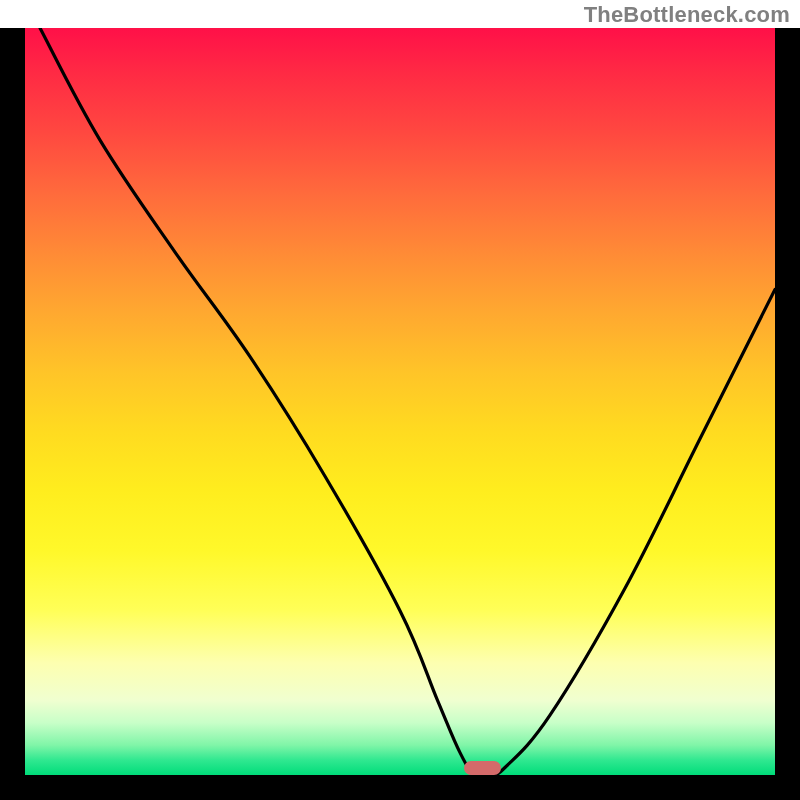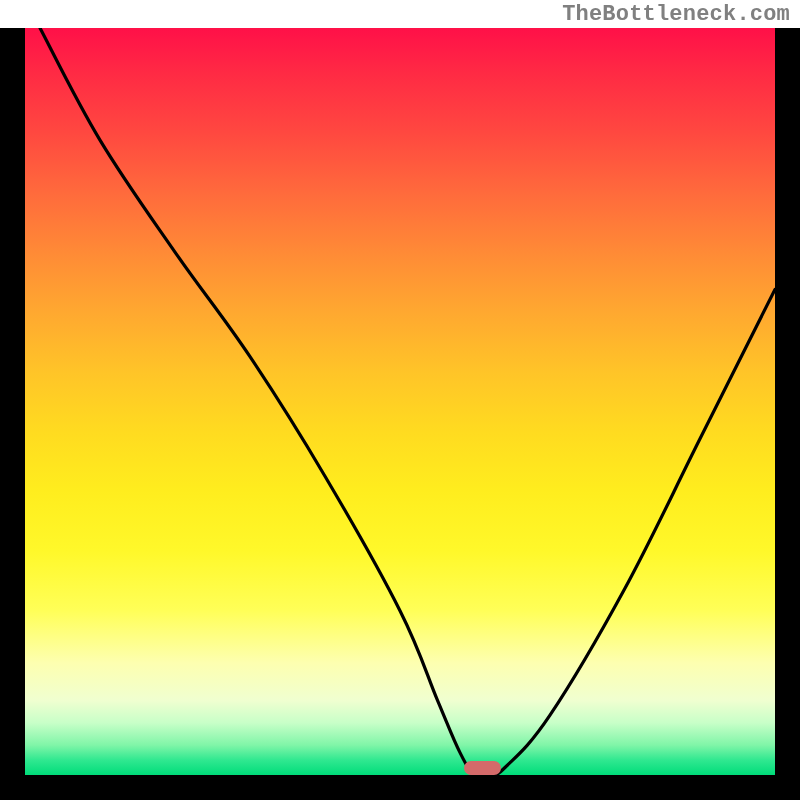--- a/index.html
+++ b/index.html
@@ -7,21 +7,20 @@
     padding: 0;
     width: 800px;
     height: 800px;
     background: #fff;
     font-family: Arial, Helvetica, sans-serif;
   }
   .stage {
     position: relative;
     width: 800px;
     height: 800px;
-    font-family: Liberation Mono, monospace;
   }
   .watermark {
     position: absolute;
     top: 2px;
     right: 10px;
     font-size: 22px;
     font-weight: 600;
     color: #808080;
     letter-spacing: 0.2px;
     z-index: 10;

